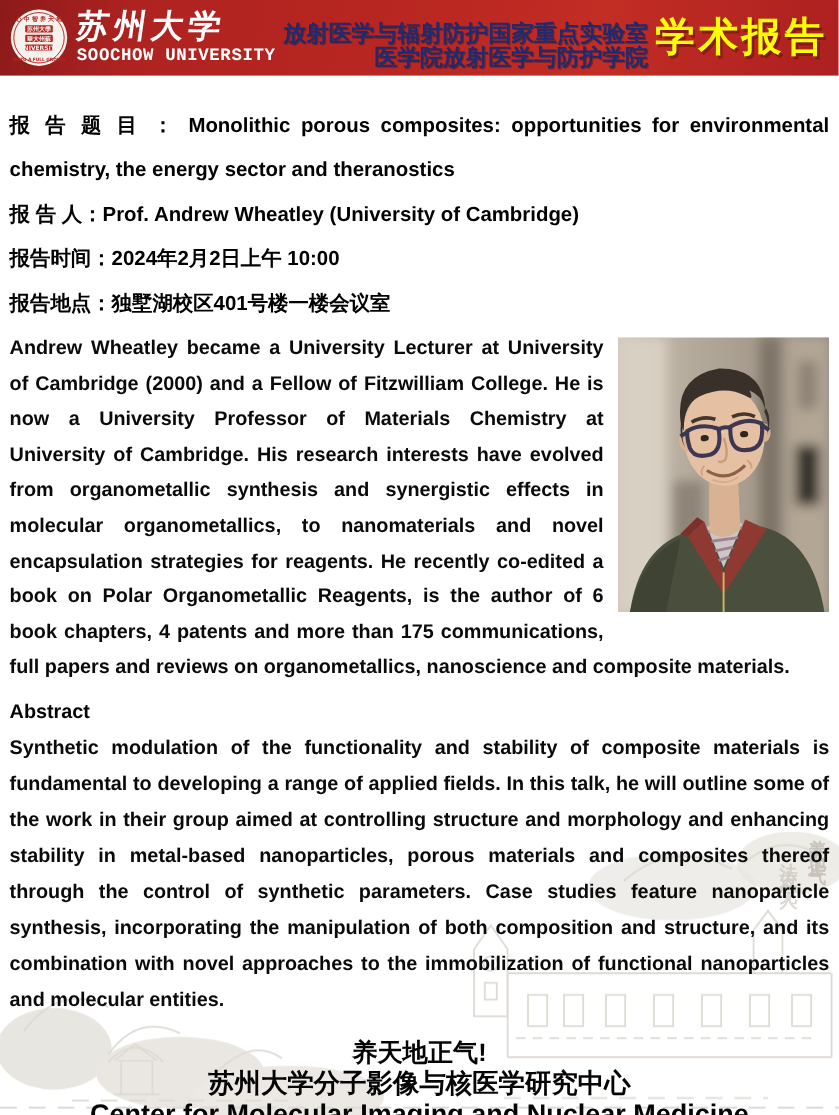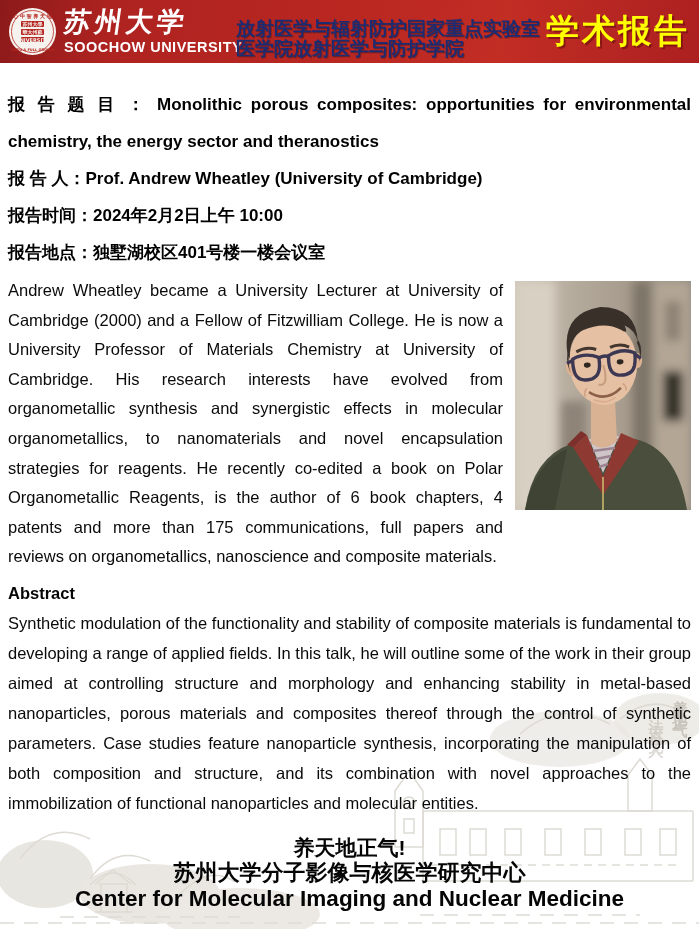--- a/index.html
+++ b/index.html
@@ -17,24 +17,24 @@
     display:flex; align-items:center;
   }
   .logo-group { display:flex; align-items:center; gap:7px; margin-left:8px; width:228px; flex:none; }
   .seal { width:49px; height:49px; flex:none; }
   .logo-text { display:flex; flex-direction:column; line-height:1; }
   .logo-cn {
     color:#ffffff; font-size:27px; font-weight:bold;
     transform:skewX(-8deg); letter-spacing:4px; white-space:nowrap;
   }
   .logo-en {
-    color:#ffffff; font-family:Liberation Sans, sans-serif;
+    color:#ffffff; font-family:Liberation Mono, monospace;
     font-size:14.5px; font-weight:bold; letter-spacing:0.5px; margin-top:4px; white-space:nowrap;
   }
-  .dept-lines { flex:1; padding-top:14px; }
+  .dept-lines { flex:1; padding-top:14px;text-align:right; }
   .dept-line {
     color:#1c2b72; font-weight:bold; font-size:19px; line-height:20px; white-space:nowrap;
     text-shadow:1px 1px 0 rgba(60,20,20,0.45);
   }
   .banner-label {
     flex:none; margin:0 12px 0 6px; color:#ffff00; font-size:33px; font-weight:bold;
     letter-spacing:3px; white-space:nowrap; text-shadow:2px 2px 0 rgba(110,15,15,0.65);
   }
 
   
@@ -54,21 +54,21 @@
   .info-block { margin-top:23px; }
   .info-row {
     font-size:17px; font-weight:bold; line-height:37px; text-align:justify; color:#000000;
   }
   .section-heading { font-size:16.5px; font-weight:bold; margin-top:12px; color:#050505; }
   .bio-wrap { margin-top:5px; }
   .photo {
     float:right; width:176px; height:229px; margin:5px 0 6px 12px; overflow:hidden;
   }
   .photo svg { display:block; }
-  .body-text { font-size:16.5px; line-height:29.6px; text-align:justify; color:#0a0a0a; }
+  .body-text { font-size:16.5px; line-height:29.6px; text-align:justify; color:#0a0a0a;font-weight:bold; }
   .abstract-text { margin-top:5px; line-height:30px; }
   .clearfix::after { content:""; display:block; clear:both; }
 
   
   .footer { margin-top:17px; text-align:center; color:#050505; }
   .footer-line1 { font-size:21px; font-weight:bold; line-height:25px; }
   .footer-line2 { font-size:22px; font-weight:bold; line-height:26px; }
   .footer-line3 { font-size:22.5px; font-weight:bold; line-height:26px; }
 </style>
 </head>

